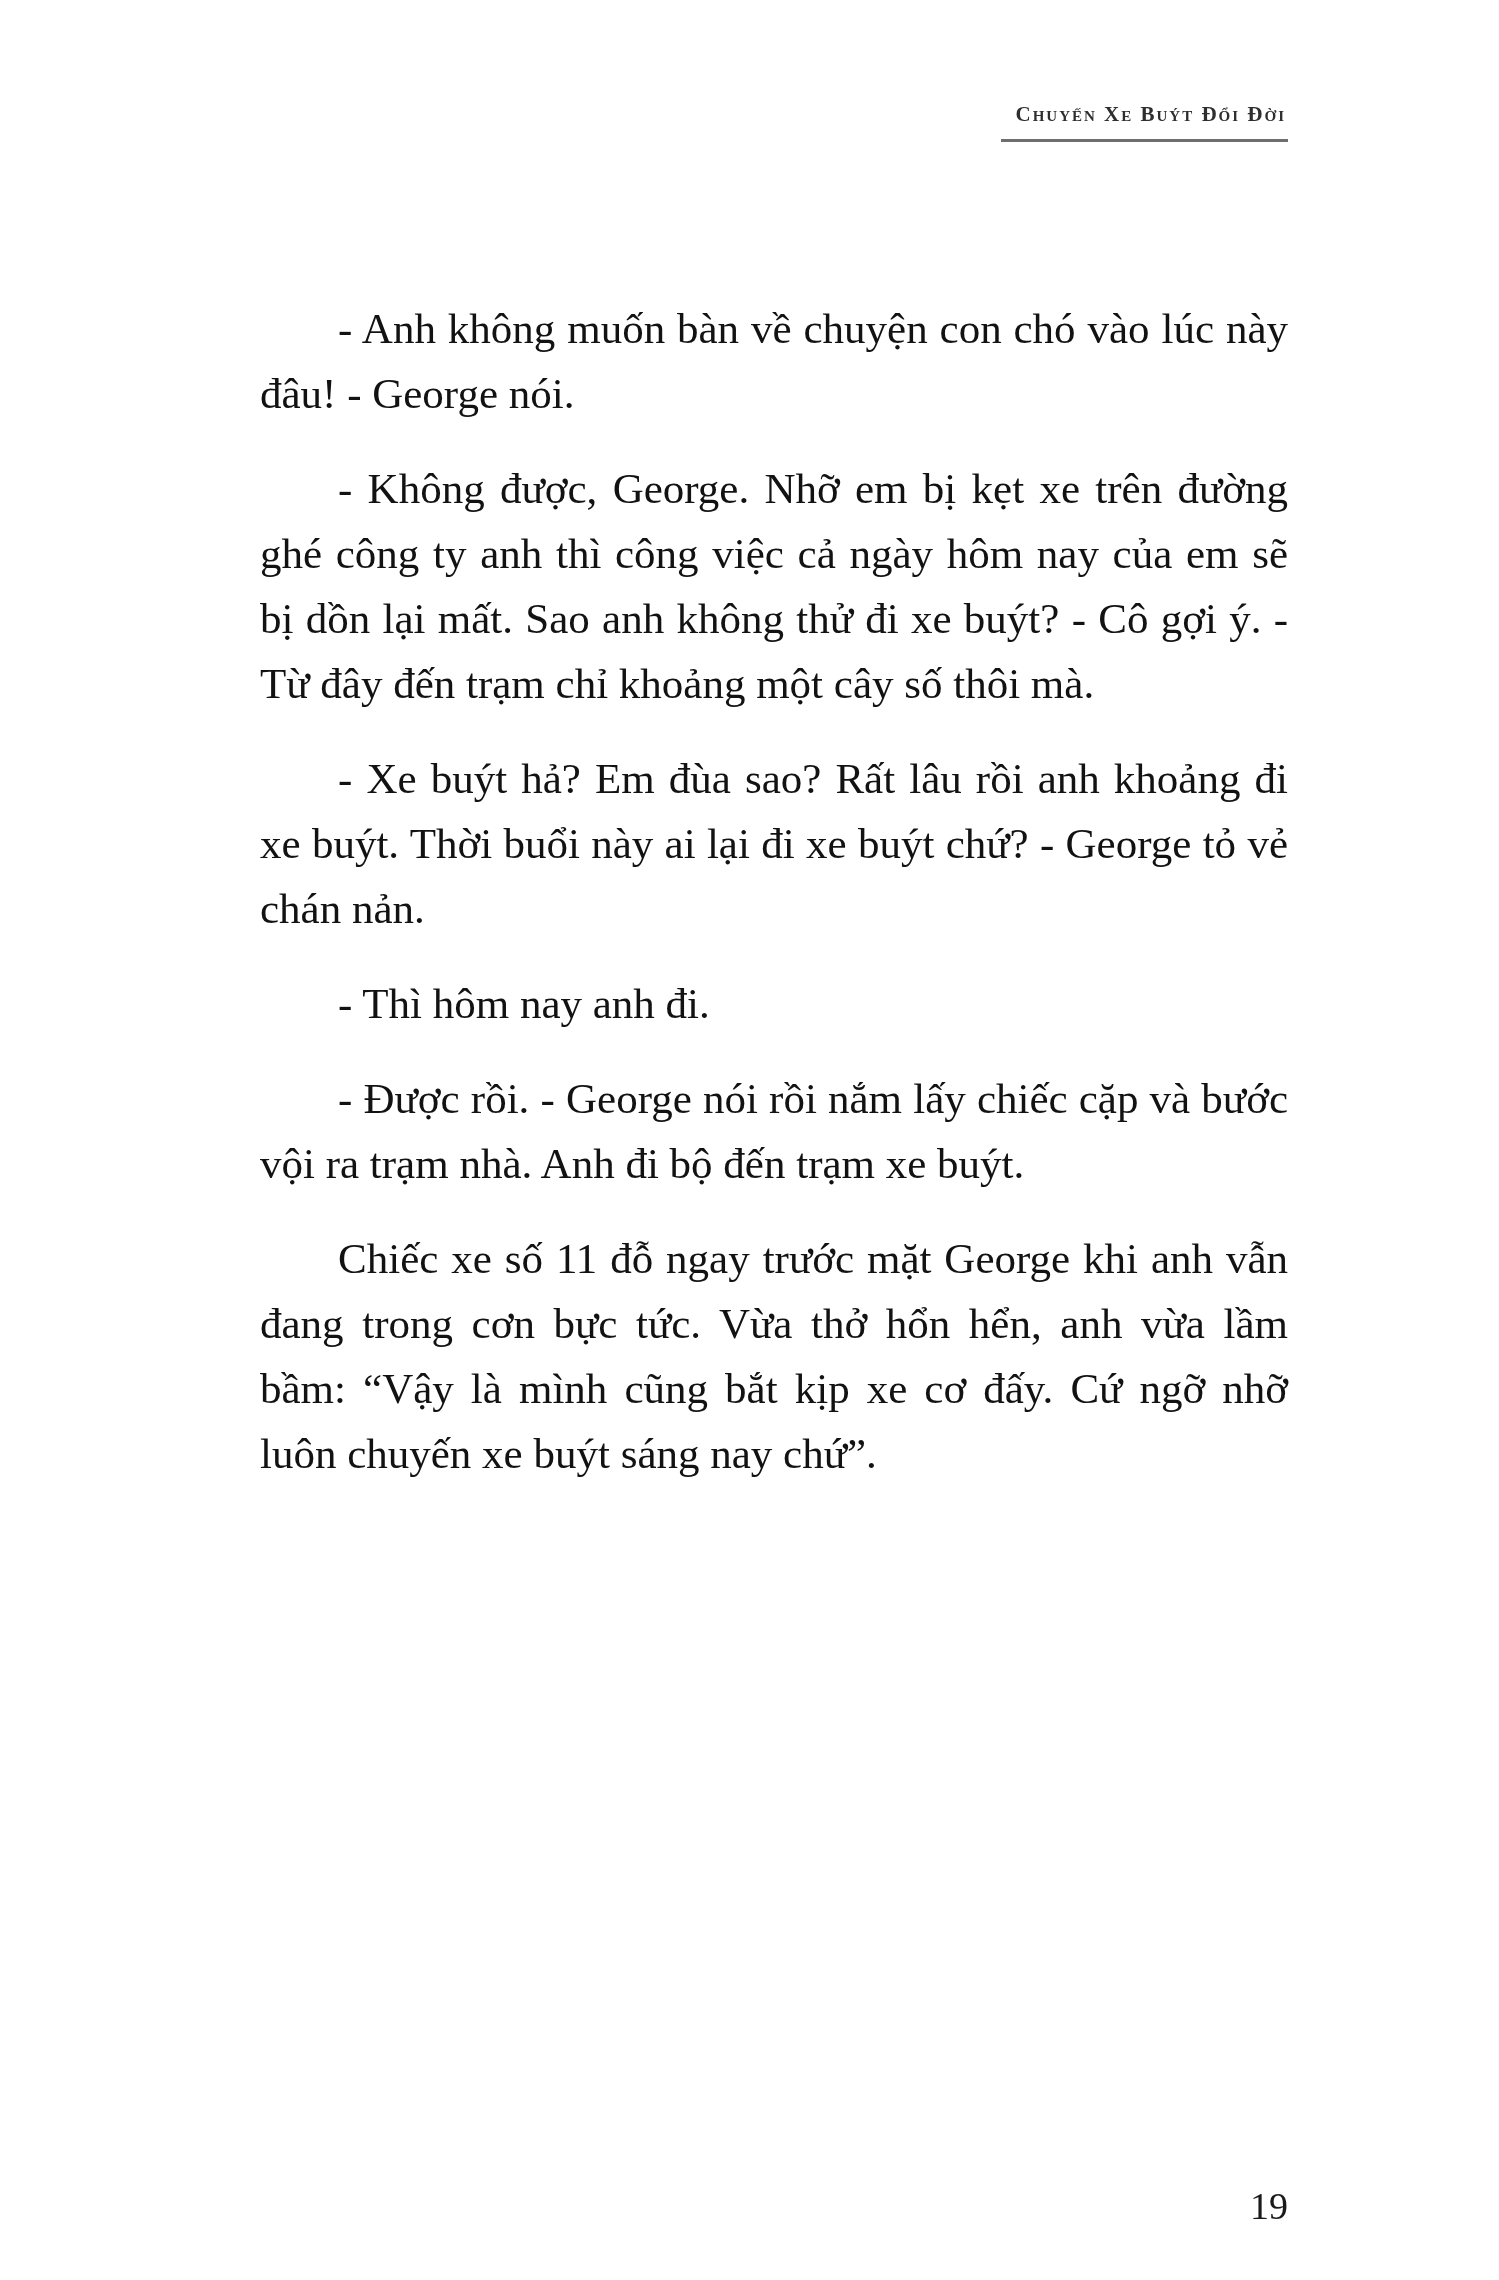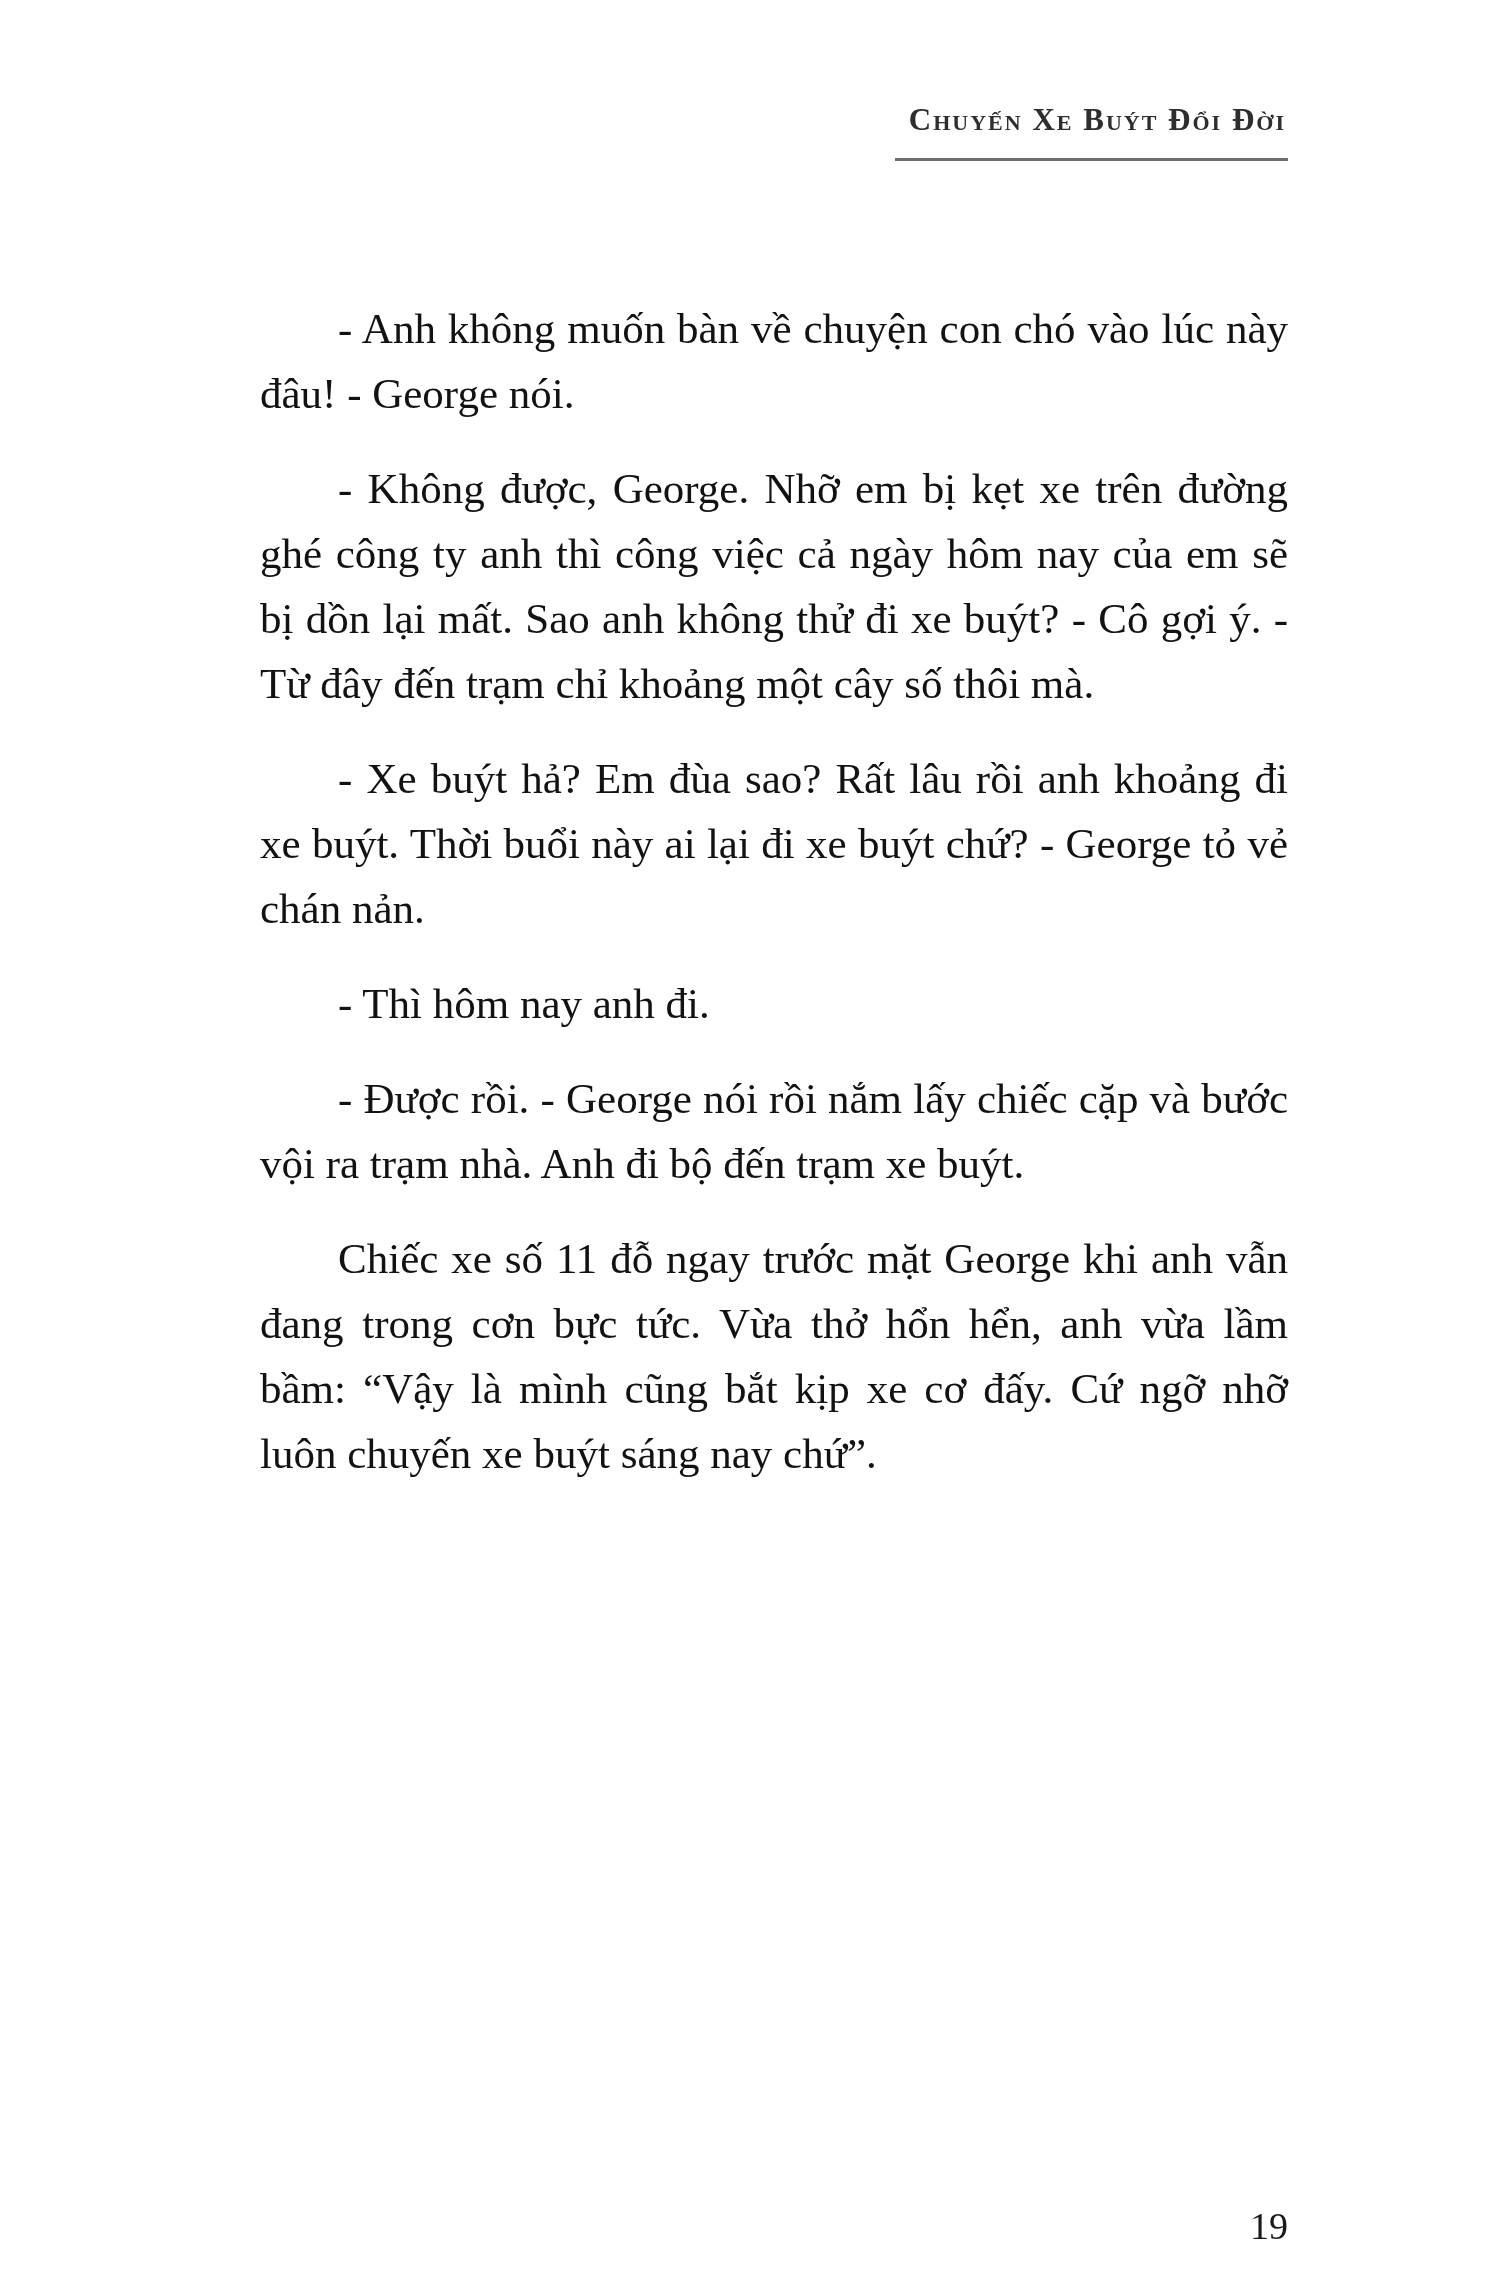--- a/index.html
+++ b/index.html
@@ -24,24 +24,24 @@
   .running-head-wrap {
     position: absolute;
     top: 102px;
     right: 211px;
     text-align: right;
   }
   .running-head {
     display: inline-block;
     font-variant: small-caps;
     font-weight: 700;
-    font-size: 31px;
+    font-size: 21px;
     letter-spacing: 2px;
     color: #2e2e2e;
-    padding: 0 2px 20px 14px;
+    padding: 0 2px 12px 14px;
     border-bottom: 3px solid #6e6e6e;
     white-space: nowrap;
     text-align: center;
   }
   
   .body-text {
     position: absolute;
     left: 260px;
     top: 296px;
     width: 1028px;
@@ -51,21 +51,21 @@
     font-size: 43px;
     line-height: 65px;
     text-align: justify;
     text-indent: 78px;
     color: #121212;
   }
   
   .page-number {
     position: absolute;
     right: 211px;
-    bottom: 32px;
+    bottom: 52px;
     font-size: 38px;
     color: #1a1a1a;
   }
 </style>
 </head>
 <body>
 
 <div class="page">
 
   <header class="running-head-wrap">

